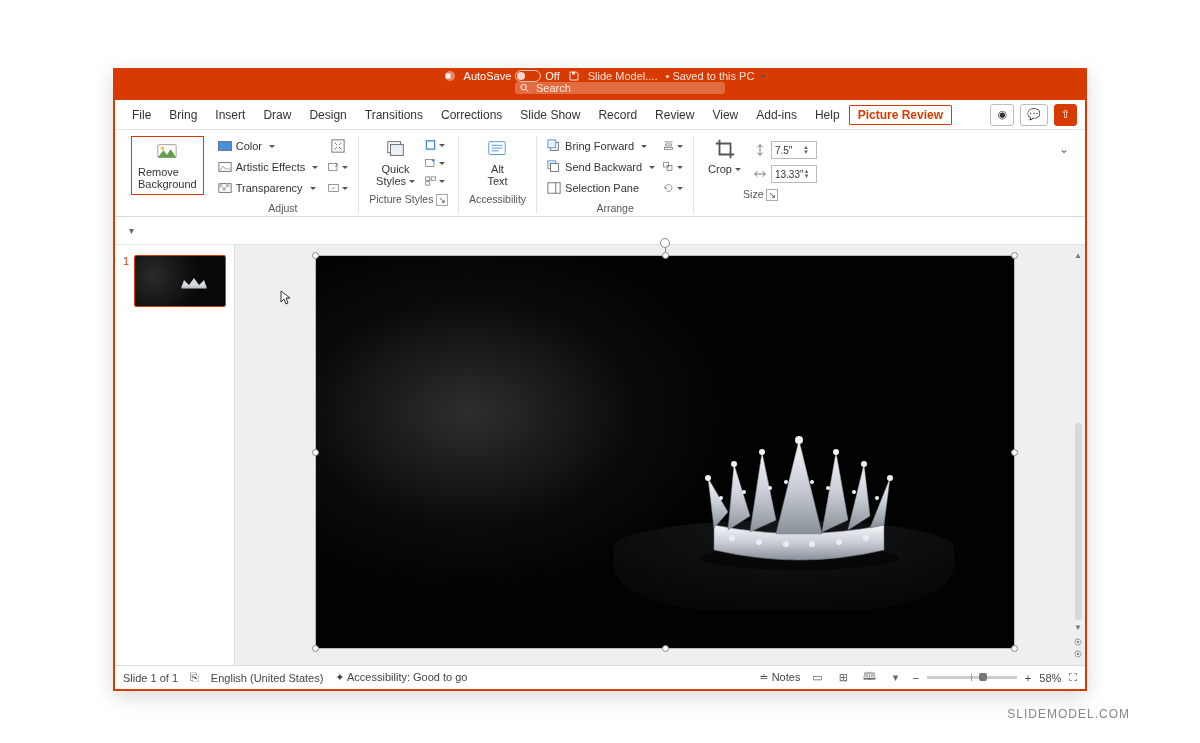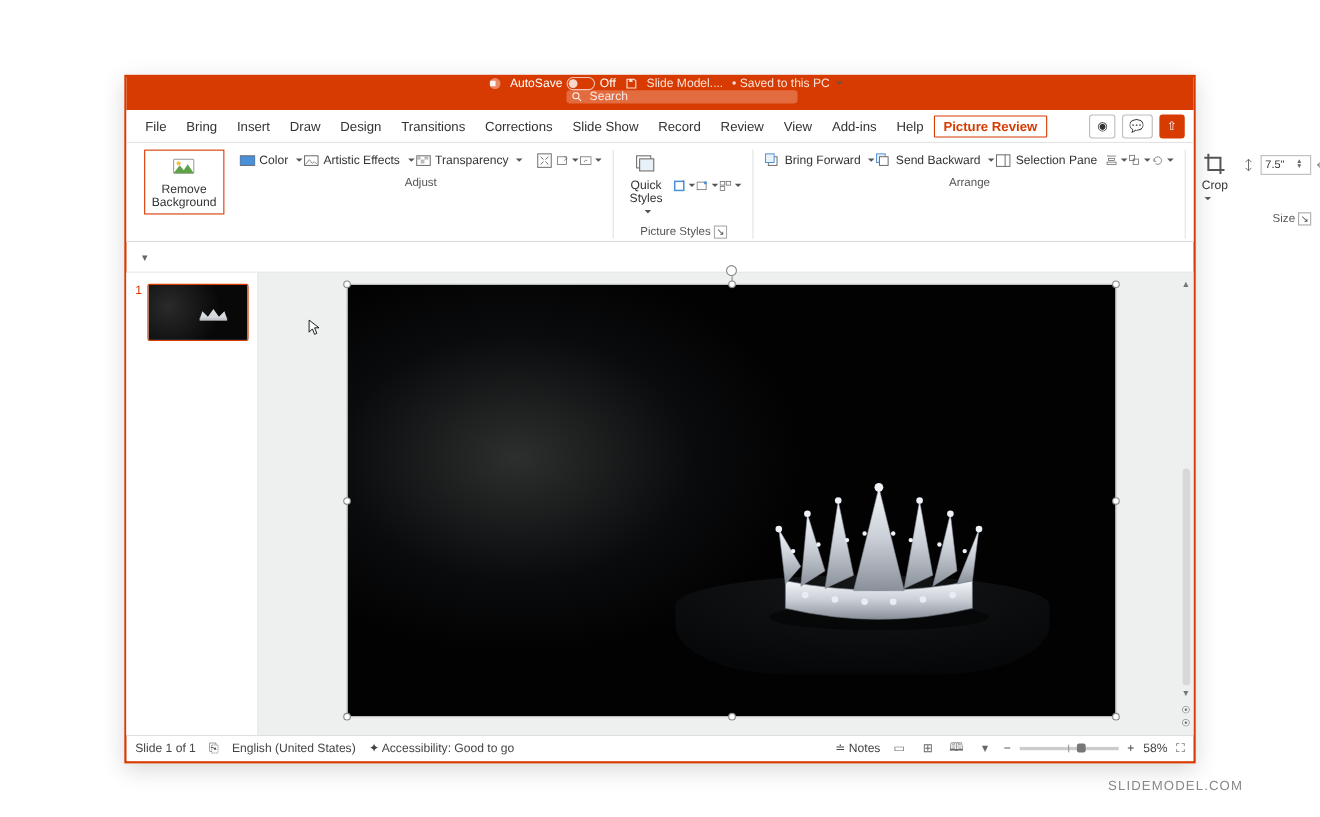--- a/index.html
+++ b/index.html
@@ -26,21 +26,21 @@
   .ribbon { background:#fff; padding:6px 6px 2px 6px; display:flex; border-bottom:1px solid #dcdcdc; font-size:11px; color:#333; }
   .group { border-right:1px solid #e3e3e3; padding:0 10px; display:flex; flex-direction:column; align-items:center; }
   .group.last { border-right:none; }
   .group-label { font-size:10.5px; color:#555; margin-top:4px; text-align:center; }
   .bigbtn { display:flex; flex-direction:column; align-items:center; gap:3px; padding:2px 4px; }
   .bigbtn.hl { border:1.5px solid #d83b01; padding:4px 6px; }
   .rb-icon { width:22px; height:22px; display:flex; align-items:center; justify-content:center; }
   .rb-icon svg { width:22px; height:22px; }
   .small-row { display:flex; align-items:center; gap:4px; height:20px; white-space:nowrap; }
   .small-row svg { width:14px; height:14px; }
-  .col { display:flex; gap:1px; }
+  .col { display:flex; flex-direction:column; gap:1px; }
   .iconcell { width:20px; display:flex; align-items:center; justify-content:center; }
   .spin { width:46px; height:18px; border:1px solid #bbb; font-size:10px; display:flex; align-items:center; padding:0 3px; }
   .spin .arrows { width:10px; display:flex; flex-direction:column; margin-left:auto; font-size:6px; color:#666; line-height:5px; }
   .ribbon-collapse { margin-left:auto; padding:6px 10px 0 6px; color:#666; font-size:12px; }
   .quickbar { height:28px; display:flex; align-items:center; padding:0 14px; color:#666; font-size:12px; border-bottom:1px solid #e3e3e3;}
   .workarea { display:flex; height:420px; background:#eef0f0; }
   .thumbs { width:120px; background:#fff; border-right:1px solid #e0e0e0; padding:10px 8px; }
   .thumb-wrap { display:flex; gap:5px; }
   .thumb-num { font-size:11px; color:#d83b01; }
   .thumb { width:92px; height:52px; border:1.5px solid #d83b01; border-radius:2px; overflow:hidden; }
@@ -138,21 +138,21 @@
 
     <div class="group" style="border-right:none;padding-right:4px">
       <div class="bigbtn hl">
         <div class="rb-icon">
           <svg viewBox="0 0 24 24">
               <rect x="2" y="4" width="20" height="14" rx="1" fill="#fff" stroke="#999"></rect>
               <polygon points="2,18 8,10 12,15 16,9 22,18" fill="#5fa24a"></polygon>
               <circle cx="7" cy="8" r="2" fill="#f5c242"></circle>
             </svg>
         </div>
-        <div style="text-align:center;line-height:12px">
+        <div style="line-height:12px">
           <span>Remove</span><br>
           <span>Background</span>
         </div>
       </div>
     </div>
 
     <div class="group">
       <div style="display:flex;gap:10px">
         <div class="col" style="justify-content:center">
           <div class="small-row">
@@ -242,20 +242,37 @@
                 <rect x="9" y="2" width="6" height="5" fill="none" stroke="#666"></rect>
                 <rect x="1" y="9" width="6" height="5" fill="none" stroke="#666"></rect>
               </svg>
               <span class="chev"></span>
             </div>
         </div>
       </div>
       <div class="group-label"><span>Picture Styles</span> <span style="font-size:9px;border:1px solid #aaa;padding:0 1px">↘</span></div>
     </div>
 
+    <div class="group">
+      <div class="bigbtn">
+        <div class="rb-icon">
+          <svg viewBox="0 0 24 24">
+              <rect x="3" y="4" width="18" height="14" rx="1" fill="#fff" stroke="#4a90d9"></rect>
+              <line x1="6" y1="8" x2="18" y2="8" stroke="#4a90d9"></line>
+              <line x1="6" y1="11" x2="18" y2="11" stroke="#4a90d9"></line>
+              <line x1="6" y1="14" x2="14" y2="14" stroke="#4a90d9"></line>
+            </svg>
+        </div>
+        <div style="text-align:center;line-height:12px">
+          <span>Alt</span><br>
+          <span>Text</span>
+        </div>
+      </div>
+      <div class="group-label">Accessibility</div>
+    </div>
 
     <div class="group">
       <div style="display:flex;gap:8px">
         <div class="col" style="justify-content:center">
           <div class="small-row">
               <svg viewBox="0 0 16 16">
                 <rect x="4" y="4" width="9" height="9" fill="#fff" stroke="#666"></rect>
                 <rect x="1" y="1" width="9" height="9" fill="#e8f0f8" stroke="#4a90d9"></rect>
               </svg>
               <span>Bring Forward</span>

